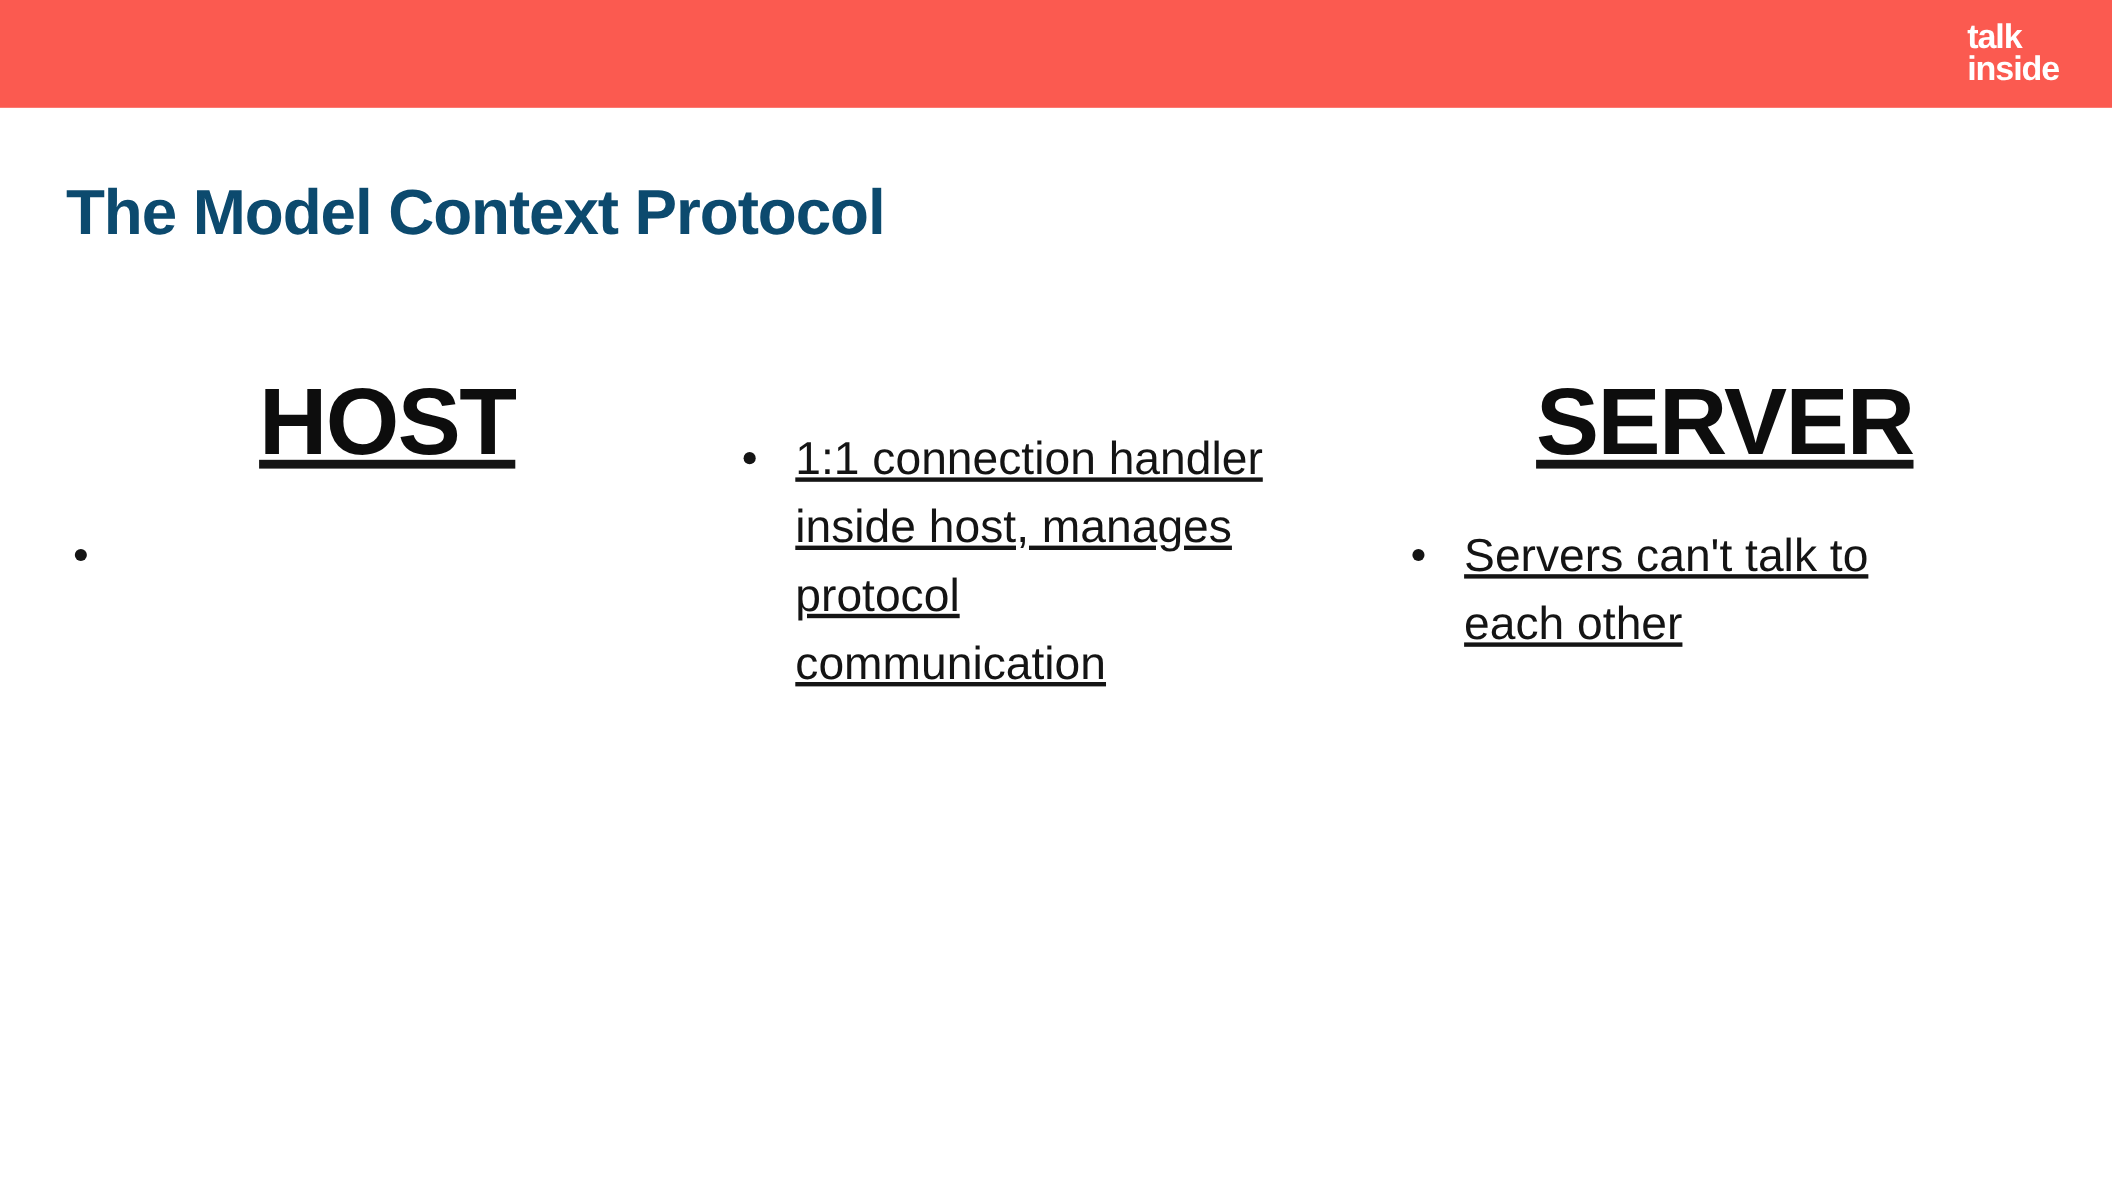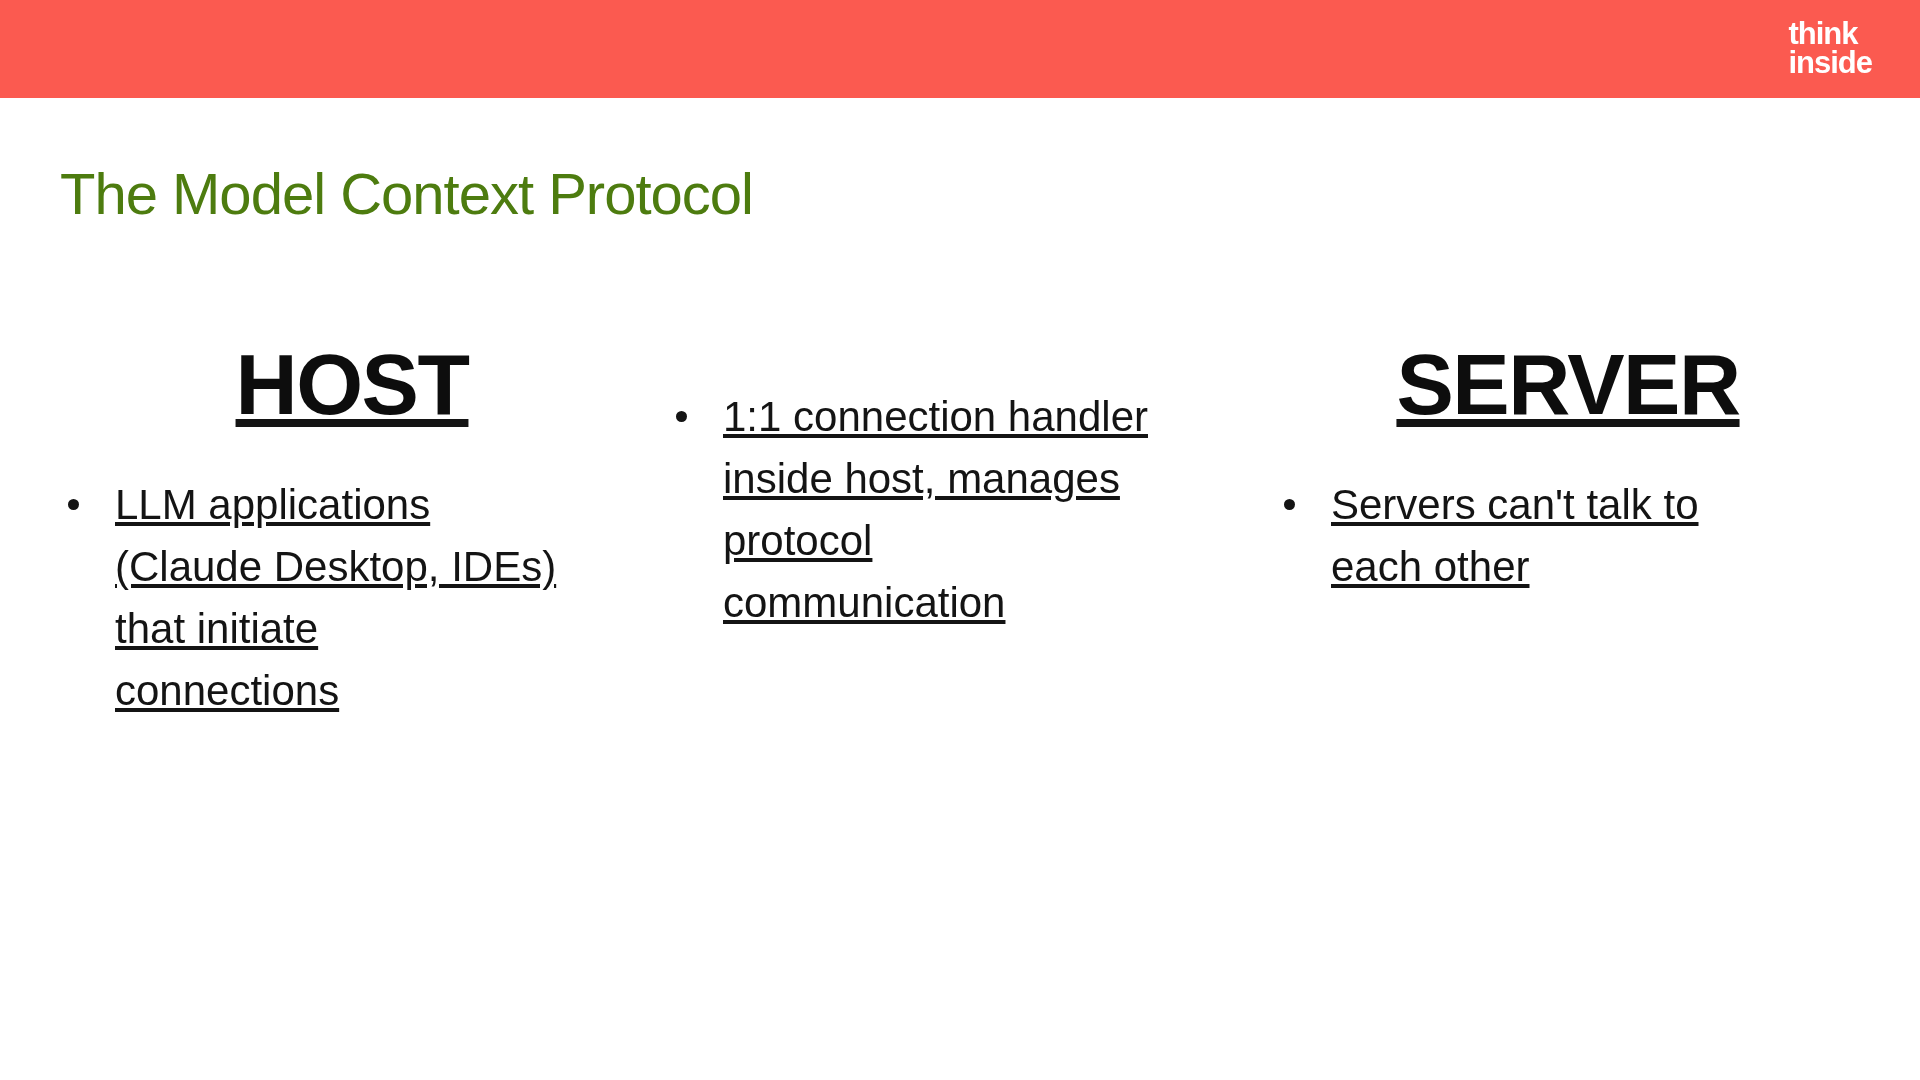--- a/index.html
+++ b/index.html
@@ -32,23 +32,23 @@
   }
   .logo span { display: block; }
 
   
   main { padding: 0 48px; }
   h1.title {
     margin-top: 66px;
     margin-left: 12px;
     font-size: 58px;
     line-height: 60px;
-    font-weight: 400;
+    font-weight: 700;
     letter-spacing: -1px;
-    color: #4d7c0f;
+    color: #0c4a6e;
   }
 
   .columns {
     display: flex;
     margin-top: 116px;
   }
   .col { flex: 1 1 0; min-width: 0; text-decoration: underline; }
   .col h2 {
     font-size: 86px;
     line-height: 88px;
@@ -84,39 +84,35 @@
     color: #141414;
   }
 </style>
 </head>
 <body>
 
 <div class="slide">
 
   <div class="topbar" style="background: rgb(251, 90, 80);">
     <div class="logo" style="color: rgb(255, 255, 255);">
-      <span>think</span>
+      <span>talk</span>
       <span>inside</span>
     </div>
   </div>
 
   <main>
     <h1 class="title">The Model Context Protocol</h1>
 
     <div class="columns">
 
       <section class="col">
         <h2>HOST</h2>
         <ul>
           <li>
             <span class="dot"></span>
-            <span class="bullet-text">LLM applications
-(Claude Desktop, IDEs)
-that initiate
-connections</span>
           </li>
         </ul>
       </section>
 
       <section class="col">
         <ul>
           <li>
             <span class="dot"></span>
             <span class="bullet-text">1:1 connection handler
 inside host, manages

